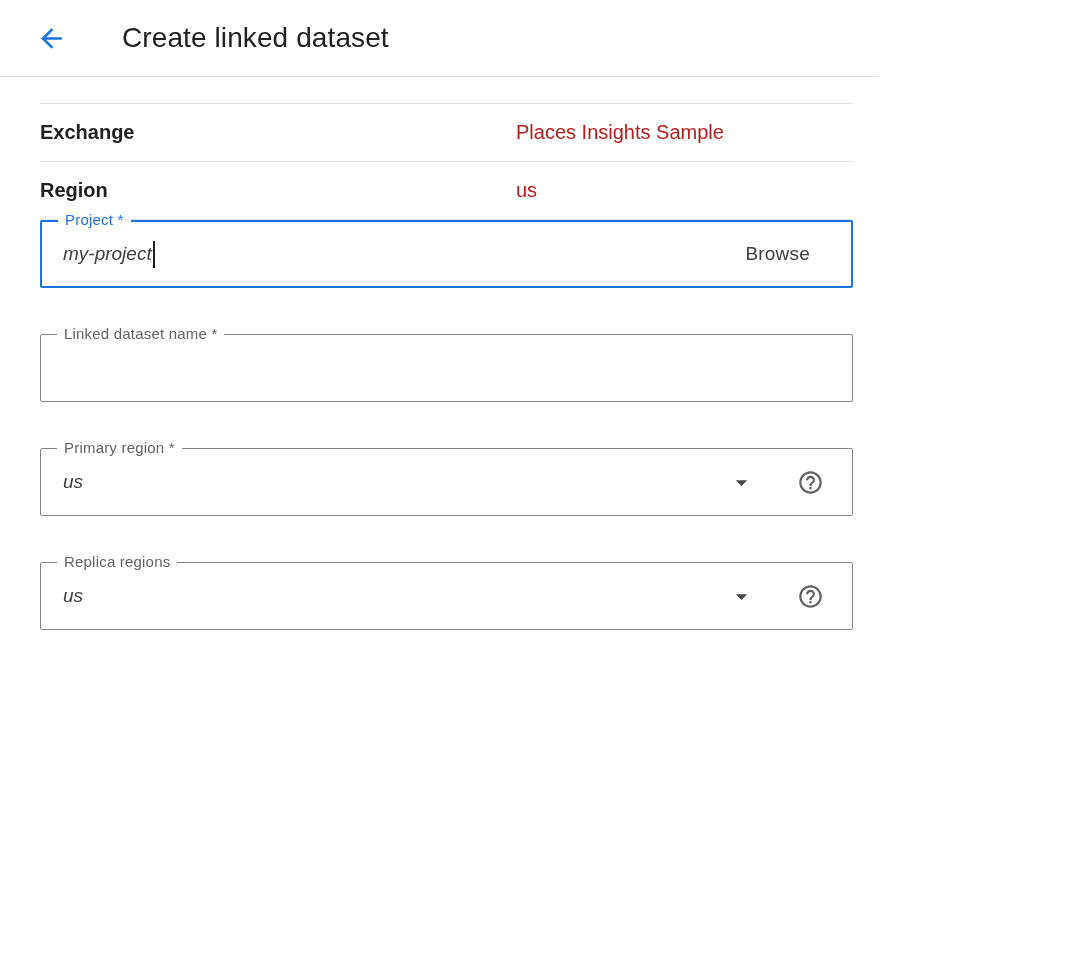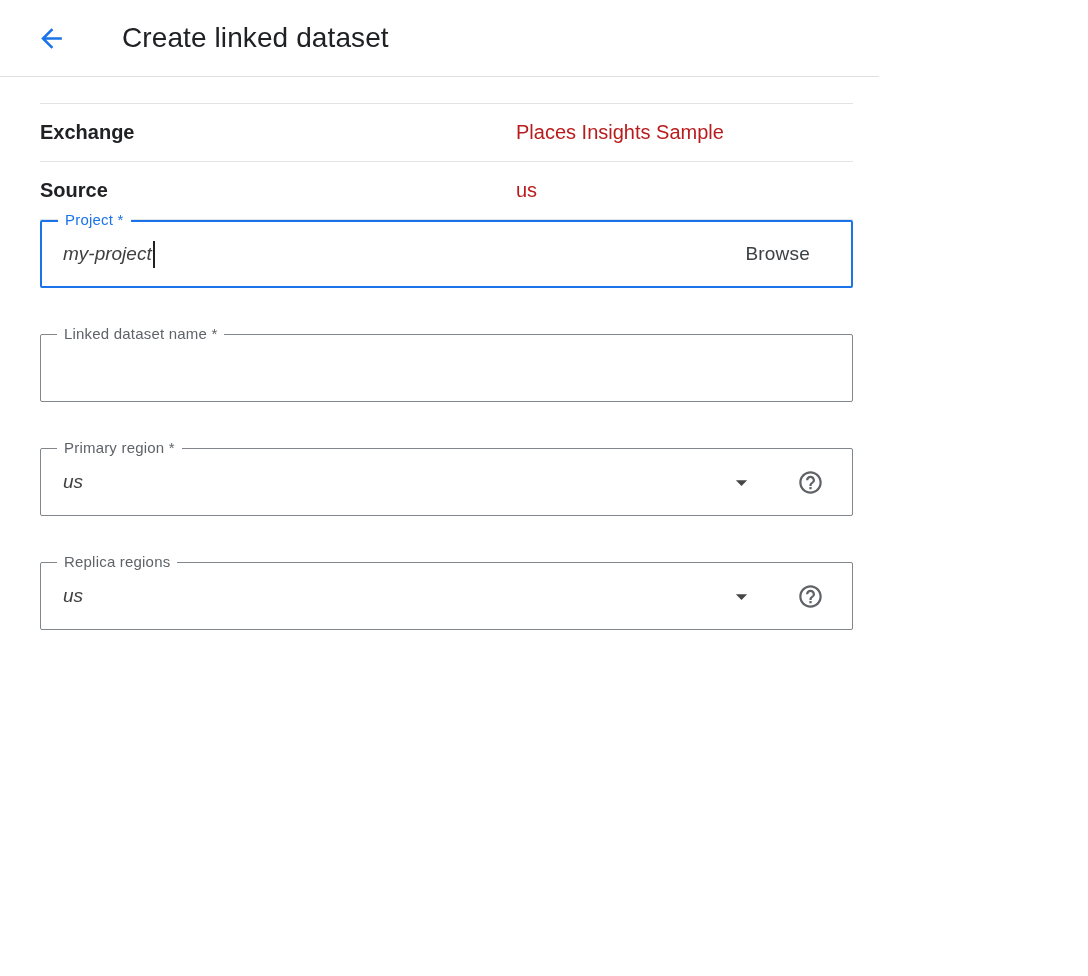--- a/index.html
+++ b/index.html
@@ -163,21 +163,21 @@
 
   <div class="content">
 
 
     <div class="info-table">
       <div class="info-row">
         <div class="info-label">Exchange</div>
         <div class="info-value">Places Insights Sample</div>
       </div>
       <div class="info-row">
-        <div class="info-label">Source</div>
+        <div class="info-label">Region</div>
         <div class="info-value">us</div>
       </div>
     </div>
 
 
     <div class="field focused">
       <span class="field-label">Project *</span>
       <span class="field-value">my-project</span>
       <span class="text-cursor"></span>
       <button class="browse-btn">Browse</button>

